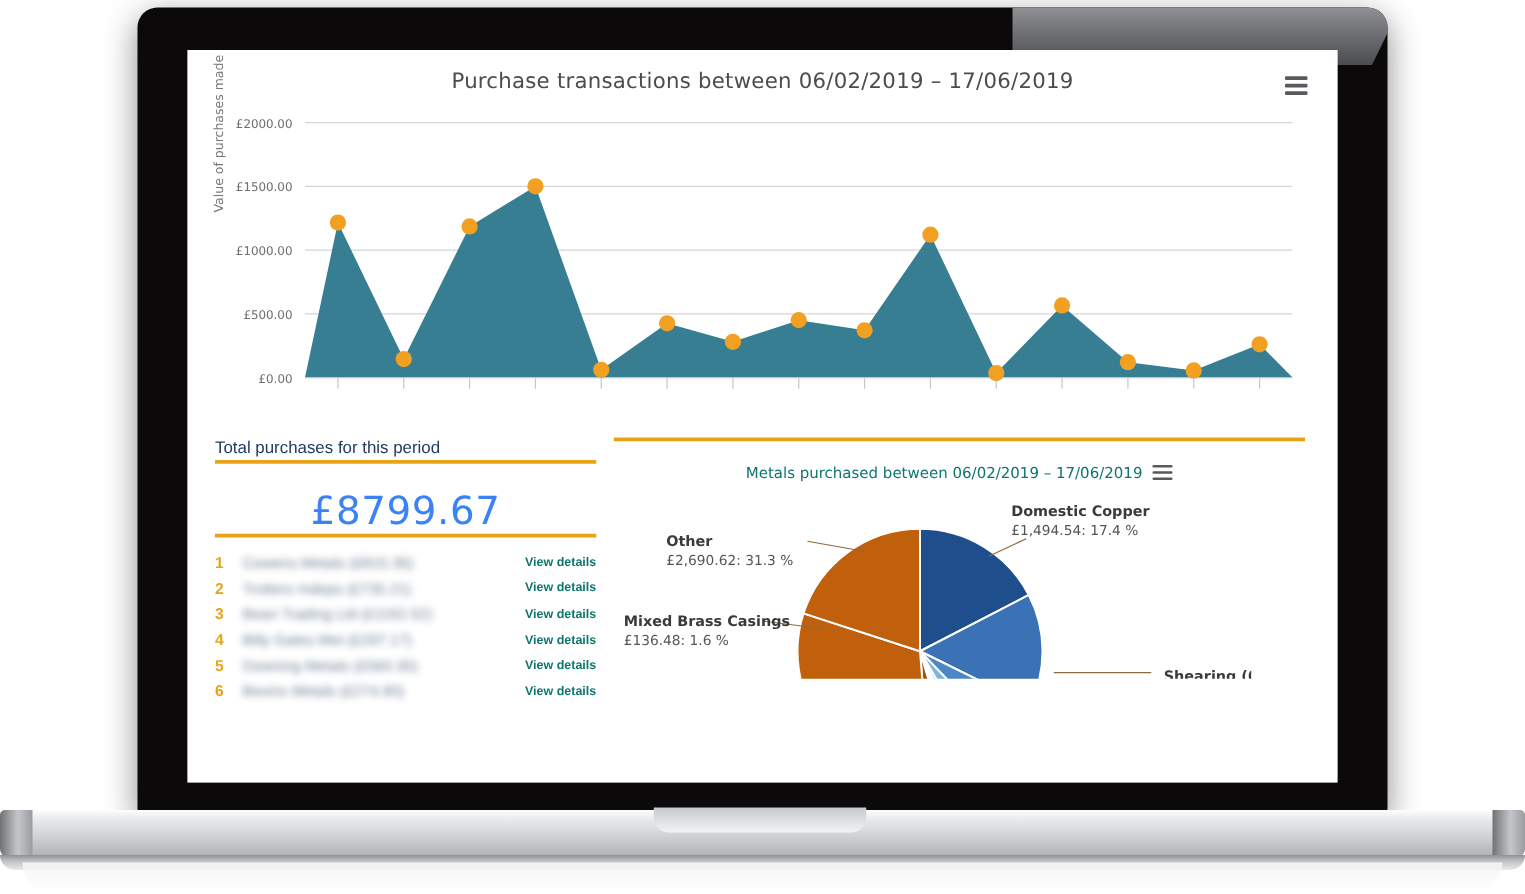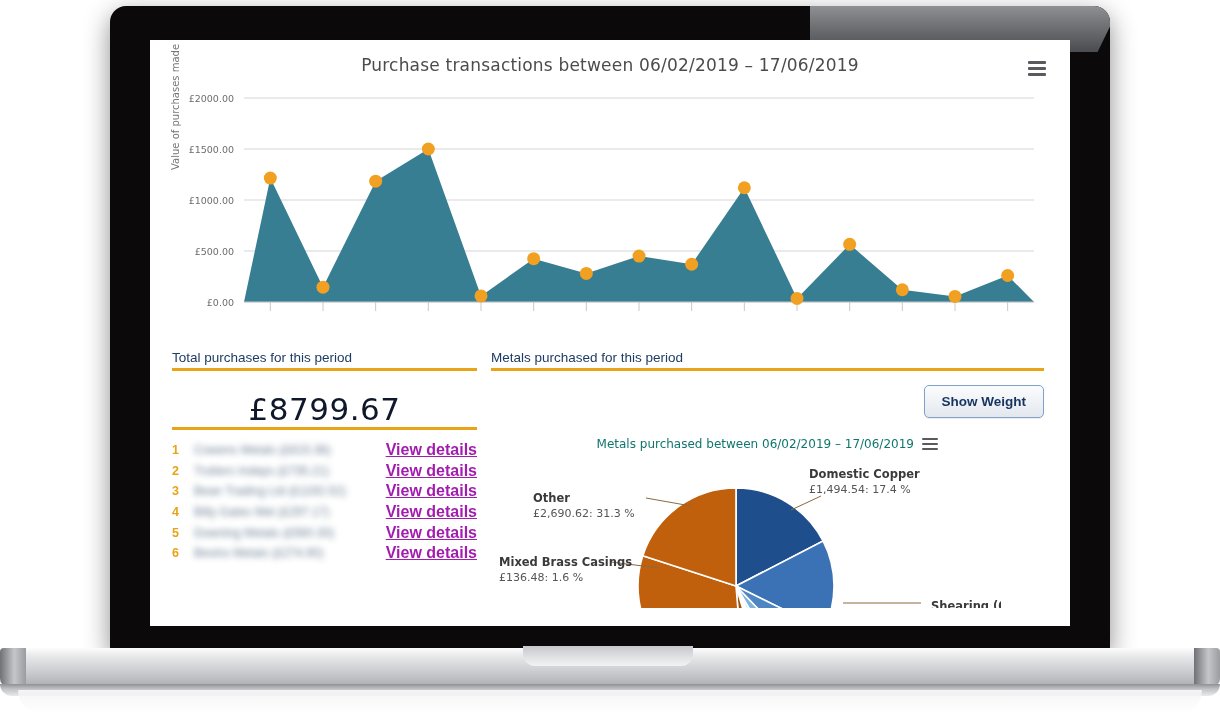--- a/index.html
+++ b/index.html
@@ -84,34 +84,34 @@
   .col-r{flex:1;}
   .sec-head{
     font-size:13.5px;color:#1f3c63;padding-bottom:3px;
     font-family:"Liberation Sans",sans-serif;
   }
   .sec-rule{height:3px;background:#e8a317;}
 
   .total-value{
     text-align:center;margin-top:20px;
     font-family:"DejaVu Sans",sans-serif;
-    font-size:31px;color:#0f172a;letter-spacing:.5px;
+    font-size:31px;color:#3b82f6;letter-spacing:.5px;
   }
 
   .sup-head{margin-top:24px;}
   .sup-list{margin-top:10px;}
   .sup-row{display:flex;align-items:center;height:20.6px;font-size:12px;}
   .sup-rank{width:22px;color:#e8a317;font-weight:bold;font-size:12.5px;}
   .sup-name{
     flex:1;color:#33506b;font-size:12px;
     filter:blur(3.1px);opacity:.72;user-select:none;white-space:nowrap;overflow:hidden;
   }
   .sup-link{
-    color:#a21caf;font-size:16px;font-weight:bold;
-    text-decoration:underline;cursor:pointer;white-space:nowrap;padding-left:8px;
+    color:#0f766e;font-size:10px;font-weight:bold;
+    cursor:pointer;white-space:nowrap;padding-left:8px;
   }
 
   .weight-row{display:flex;justify-content:flex-end;margin-top:14px;}
   .weight-btn{
     background:linear-gradient(180deg,#fbfcfd 0%,#eef1f5 55%,#e3e8ee 100%);
     border:1px solid #7fa2c6;border-radius:5px;
     color:#16355e;font-weight:bold;font-size:13.5px;
     padding:8px 17px;cursor:pointer;
     box-shadow:0 1px 1px rgba(0,0,0,.07);
   }
@@ -234,26 +234,22 @@
                 </div>
                 <div class="sup-row">
                   <div class="sup-rank">6</div>
                   <div class="sup-name">Bevins Metals  (£274.90)</div>
                   <div class="sup-link">View details</div>
                 </div>
               </div>
           </div>
 
           <div class="col-r">
-            <div class="sec-head">Metals purchased for this period</div>
             <div class="sec-rule"></div>
 
-            <div class="weight-row">
-              <button class="weight-btn">Show Weight</button>
-            </div>
 
             <div class="pie-head">
               <span class="pie-title">Metals purchased between 06/02/2019 – 17/06/2019</span>
               <span class="pie-burger">
                 <span></span>
                 <span></span>
                 <span></span>
               </span>
             </div>
 

